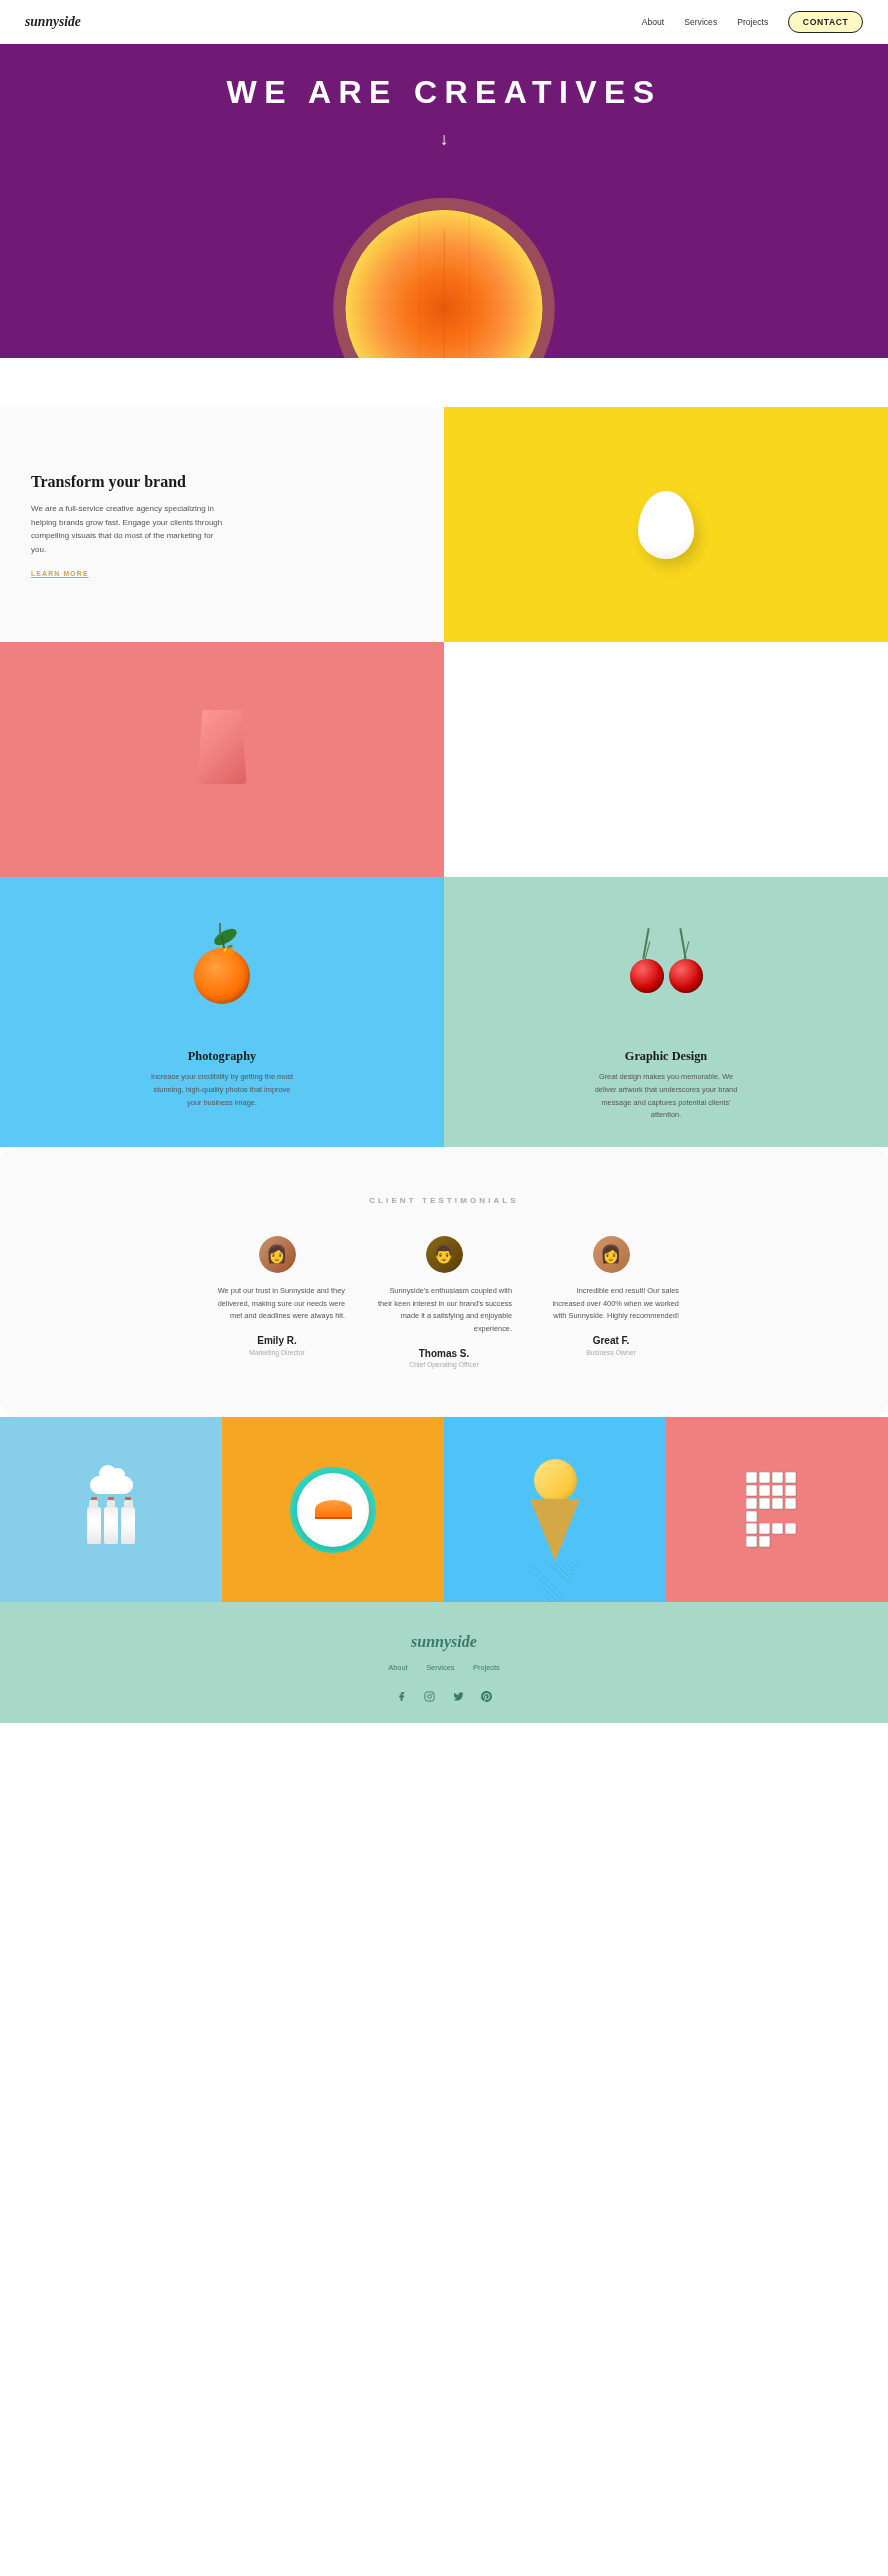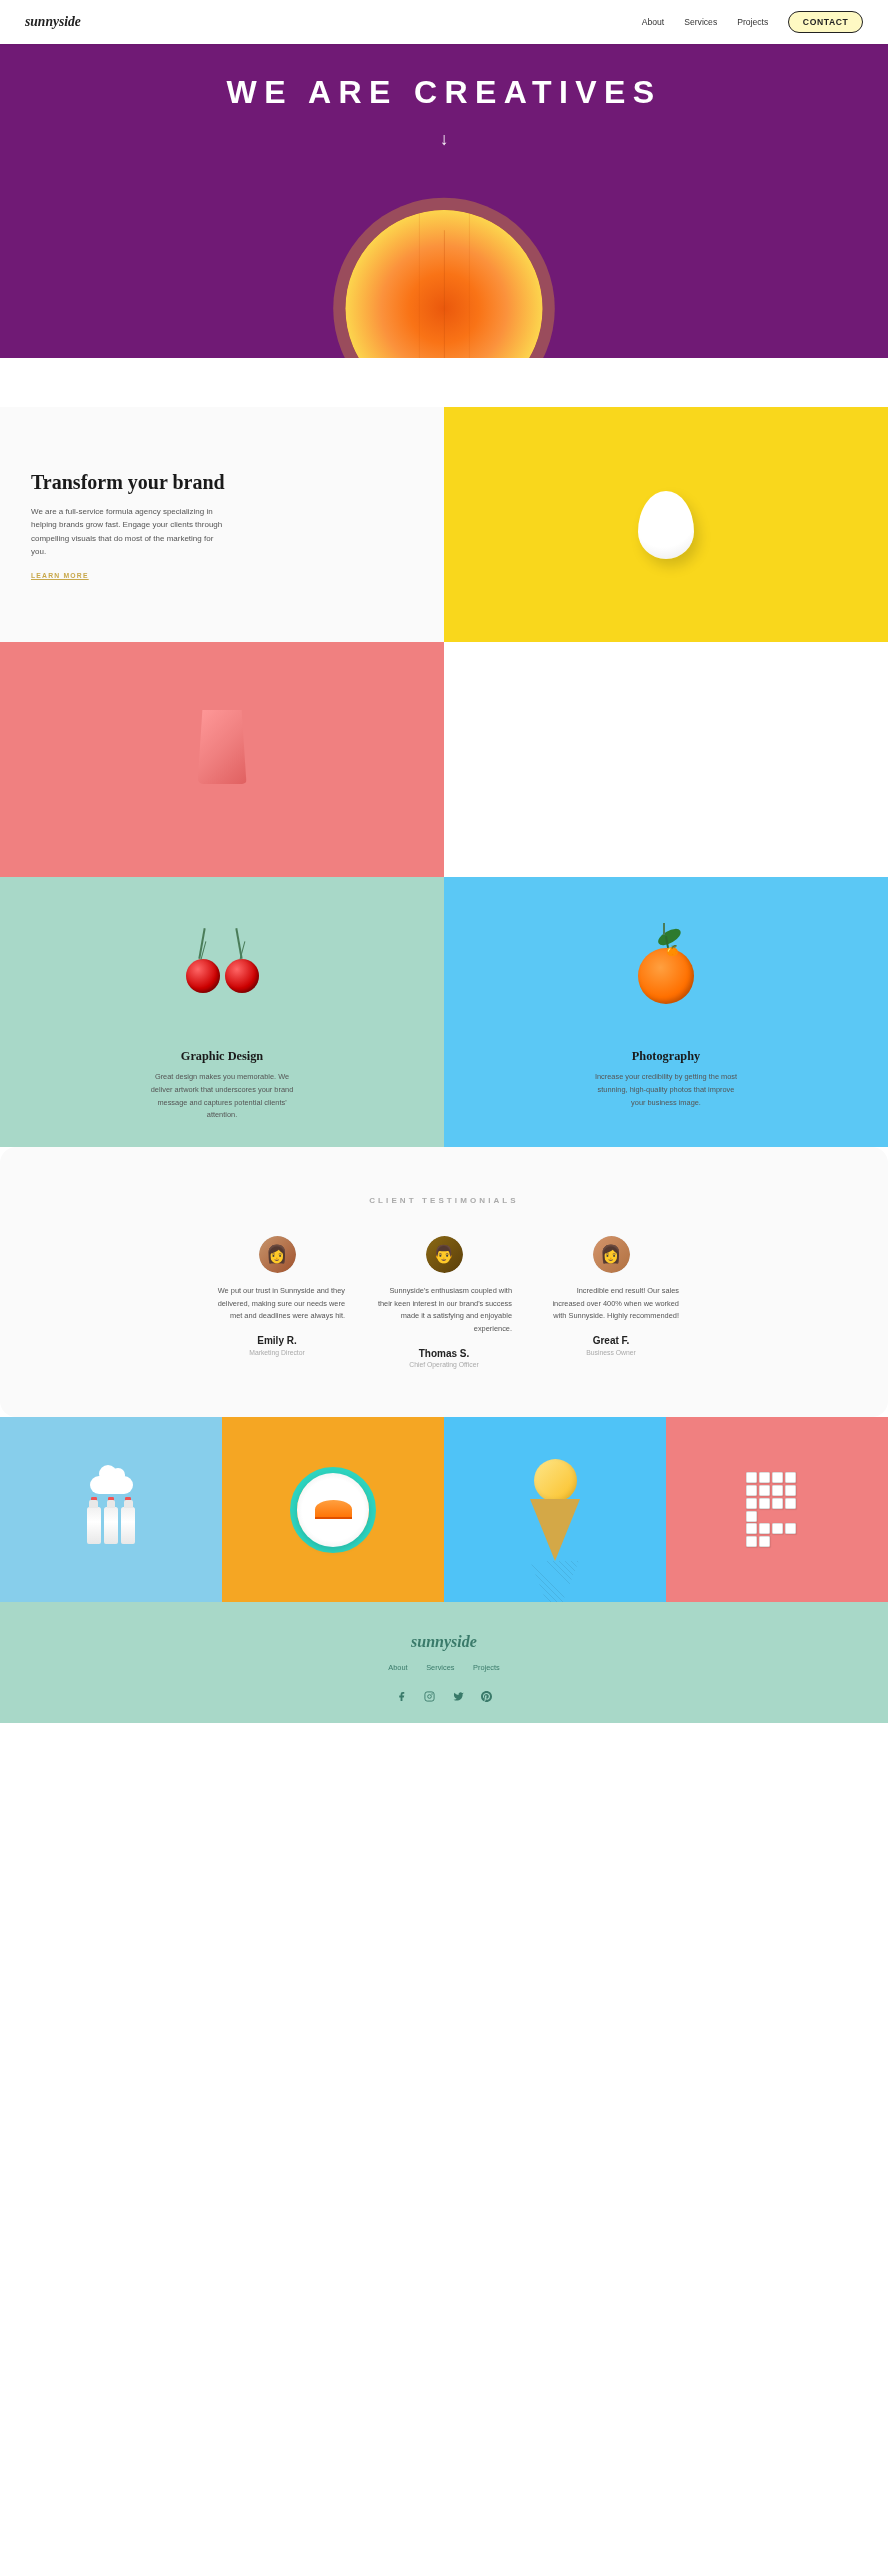--- a/index.html
+++ b/index.html
@@ -112,21 +112,21 @@
     }
     .split-content {
       background: #fafafa;
       padding: 43px 31px;
       display: flex;
       flex-direction: column;
       justify-content: center;
     }
     .split-content h2 {
       font-family: Georgia, serif;
-      font-size: 20px;
+      font-size: 16px;
       font-weight: 900;
       color: #1a1a1a;
       margin-bottom: 11px;
       line-height: 1.2;
     }
     .split-content p {
       font-family: Arial, sans-serif;
       font-size: 8px;
       color: #555;
       line-height: 1.7;
@@ -536,68 +536,68 @@
   <div class="hero-orange">
     <div class="hero-orange-inner"></div>
   </div>
 </section>
 
 <div style="height:49px; background:#fff;"></div>
 
 <div class="split">
   <div class="split-half split-content">
     <h2>Transform your brand</h2>
-    <p>We are a full-service formula agency specializing in helping brands grow fast. Engage your clients through compelling visuals that do most of the marketing for you.</p>
+    <p>We are a full-service creative agency specializing in helping brands grow fast. Engage your clients through compelling visuals that do most of the marketing for you.</p>
     <span class="learn-more">LEARN MORE</span>
   </div>
   <div class="split-half img-yellow">
     <div class="egg"></div>
   </div>
 </div>
 
 <div class="split">
   <div class="split-half img-coral">
     <div class="cup">
       <div class="cup-body"></div>
       <div class="cup-stem"></div>
       <div class="cup-base"></div>
     </div>
   </div>
 </div>
 
 <div class="services-row">
+
+  <div class="service-card card-blue">
+    <div class="service-img-area">
+      <div style="position:relative; margin-top:12.3px;">
+
+        <div style="position:absolute;top:-17.3px;left:18.5px;width:25px;height:12.3px;background:#2d7a2d;border-radius:50%;transform:rotate(-30deg);"></div>
+        <div style="position:absolute;top:-25px;left:25px;width:1.9px;height:12.3px;background:#4a7c59;"></div>
+        <div class="orange-fruit" style="width:56px;height:56px;border-radius:50%;background:radial-gradient(circle at 40% 35%, #ffa040 0%, #ff7000 60%, #e05000 100%);"></div>
+      </div>
+    </div>
+    <h3>Photography</h3>
+    <p>Increase your credibility by getting the most stunning, high-quality photos that improve your business image.</p>
+  </div>
 
   <div class="service-card card-teal">
     <div class="service-img-area">
       <div style="display:flex; gap:5px; align-items:flex-end; margin-top:12.3px;">
         <div style="position:relative;">
           <div style="width:1.9px;height:31px;background:#4a7c59;position:absolute;top:-31px;left:15.4px;transform:rotate(10deg);"></div>
           <div class="cherry"></div>
         </div>
         <div style="position:relative;">
           <div style="width:1.9px;height:31px;background:#4a7c59;position:absolute;top:-31px;left:13.6px;transform:rotate(-10deg);"></div>
           <div class="cherry"></div>
         </div>
       </div>
     </div>
     <h3>Graphic Design</h3>
     <p>Great design makes you memorable. We deliver artwork that underscores your brand message and captures potential clients' attention.</p>
-  </div>
-
-  <div class="service-card card-blue">
-    <div class="service-img-area">
-      <div style="position:relative; margin-top:12.3px;">
-
-        <div style="position:absolute;top:-17.3px;left:18.5px;width:25px;height:12.3px;background:#2d7a2d;border-radius:50%;transform:rotate(-30deg);"></div>
-        <div style="position:absolute;top:-25px;left:25px;width:1.9px;height:12.3px;background:#4a7c59;"></div>
-        <div class="orange-fruit" style="width:56px;height:56px;border-radius:50%;background:radial-gradient(circle at 40% 35%, #ffa040 0%, #ff7000 60%, #e05000 100%);"></div>
-      </div>
-    </div>
-    <h3>Photography</h3>
-    <p>Increase your credibility by getting the most stunning, high-quality photos that improve your business image.</p>
   </div>
 </div>
 
 <section class="testimonials-section">
   <h4 class="testimonials-title">CLIENT TESTIMONIALS</h4>
   <div class="testimonials-grid">
 
     <div class="testimonial">
       <div class="avatar">
         <div style="width:37px;height:37px;border-radius:50%;background:linear-gradient(135deg,#c8956c,#a0522d);display:flex;align-items:center;justify-content:center;font-size:17.3px;">👩</div>

